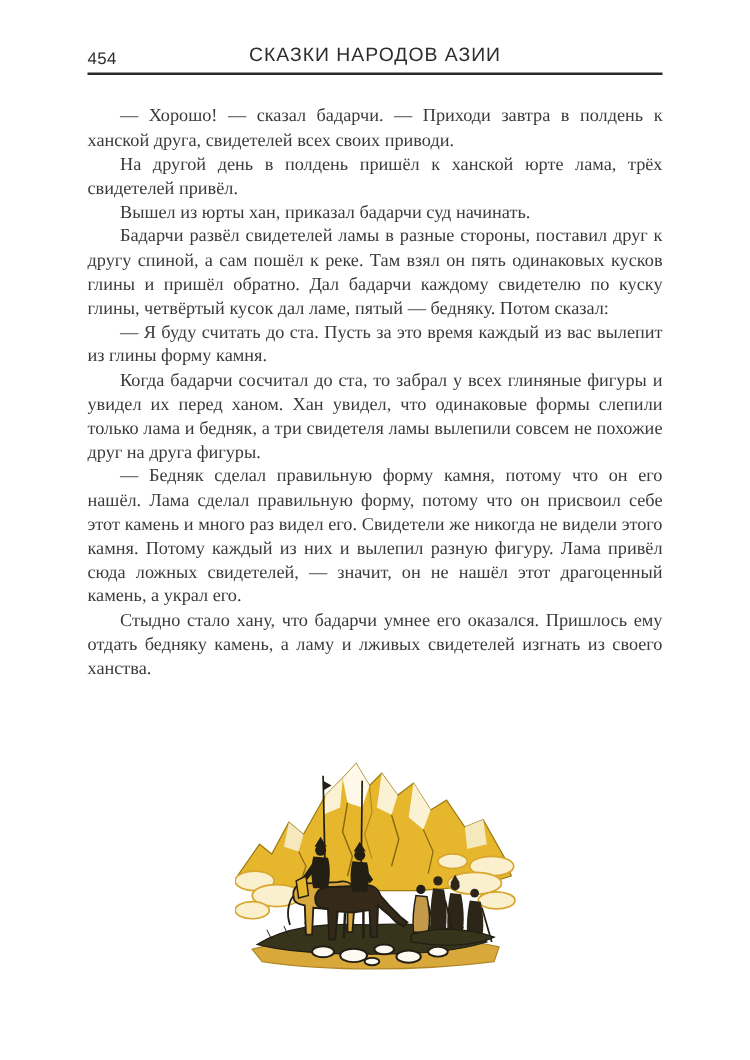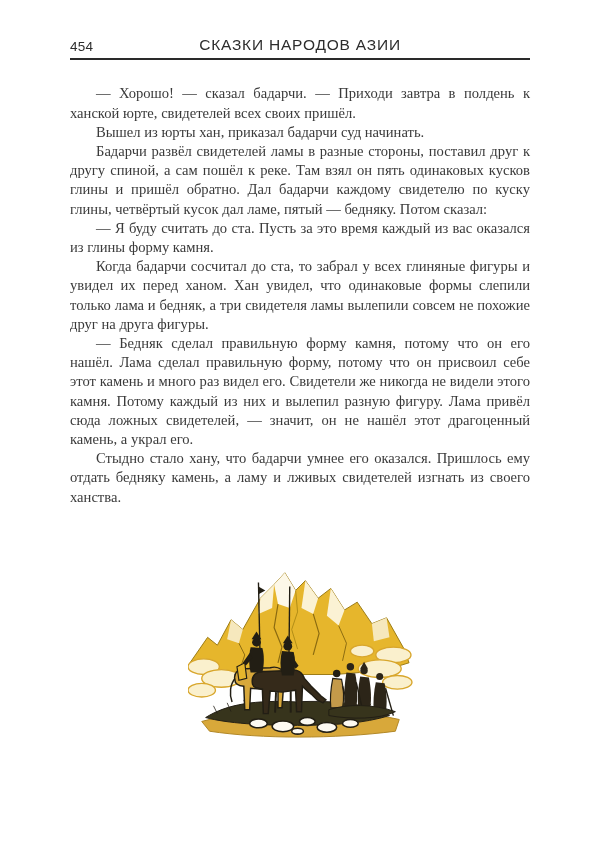--- a/index.html
+++ b/index.html
@@ -77,24 +77,25 @@
 <div class="page">
   <div class="content">
 
     <div class="running-head">
       <span class="page-number">454</span>
       <span class="running-title">СКАЗКИ НАРОДОВ АЗИИ</span>
     </div>
     <div class="head-rule"></div>
 
     <div class="story">
-      <p>— Хорошо! — сказал бадарчи. — Приходи завтра в полдень к ханской юрте, свидетелей всех своих пришёл.</p>
+      <p>— Хорошо! — сказал бадарчи. — Приходи завтра в полдень к ханской друга, свидетелей всех своих приводи.</p>
+      <p>На другой день в полдень пришёл к ханской юрте лама, трёх свидетелей привёл.</p>
       <p>Вышел из юрты хан, приказал бадарчи суд начинать.</p>
       <p>Бадарчи развёл свидетелей ламы в разные стороны, поставил друг к другу спиной, а сам пошёл к реке. Там взял он пять одинаковых кусков глины и пришёл обратно. Дал бадарчи каждому свидетелю по куску глины, четвёртый кусок дал ламе, пятый — бедняку. Потом сказал:</p>
-      <p>— Я буду считать до ста. Пусть за это время каждый из вас оказался из глины форму камня.</p>
+      <p>— Я буду считать до ста. Пусть за это время каждый из вас вылепит из глины форму камня.</p>
       <p>Когда бадарчи сосчитал до ста, то забрал у всех глиняные фигуры и увидел их перед ханом. Хан увидел, что одинаковые формы слепили только лама и бедняк, а три свидетеля ламы вылепили совсем не похожие друг на друга фигуры.</p>
       <p>— Бедняк сделал правильную форму камня, потому что он его нашёл. Лама сделал правильную форму, потому что он присвоил себе этот камень и много раз видел его. Свидетели же никогда не видели этого камня. Потому каждый из них и вылепил разную фигуру. Лама привёл сюда ложных свидетелей, — значит, он не нашёл этот драгоценный камень, а украл его.</p>
       <p>Стыдно стало хану, что бадарчи умнее его оказался. Пришлось ему отдать бедняку камень, а ламу и лживых свидетелей изгнать из своего ханства.</p>
     </div>
 
     <div class="illustration-wrap">
       <svg width="225" height="176" viewBox="0 0 230 180">
 
         <g>
           <path d="M2,100 L20,74 L30,82 L44,56 L56,66 L74,34 L88,20 L99,8 L110,26 L120,16 L133,34 L146,24 L160,46 L173,38 L188,60 L203,54 L221,86 L226,100 L200,108 L150,112 L90,112 L30,108 Z" fill="#e6b62c" stroke="#9a7a14" stroke-width="1"></path>

